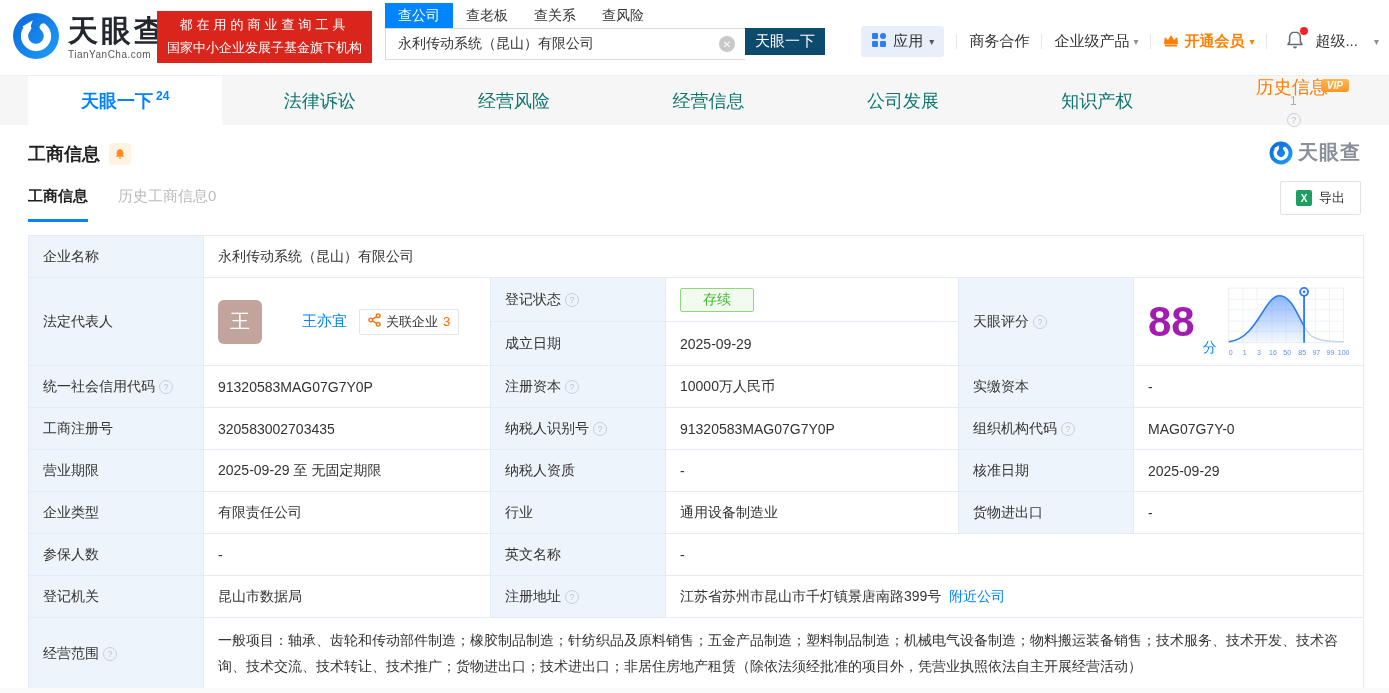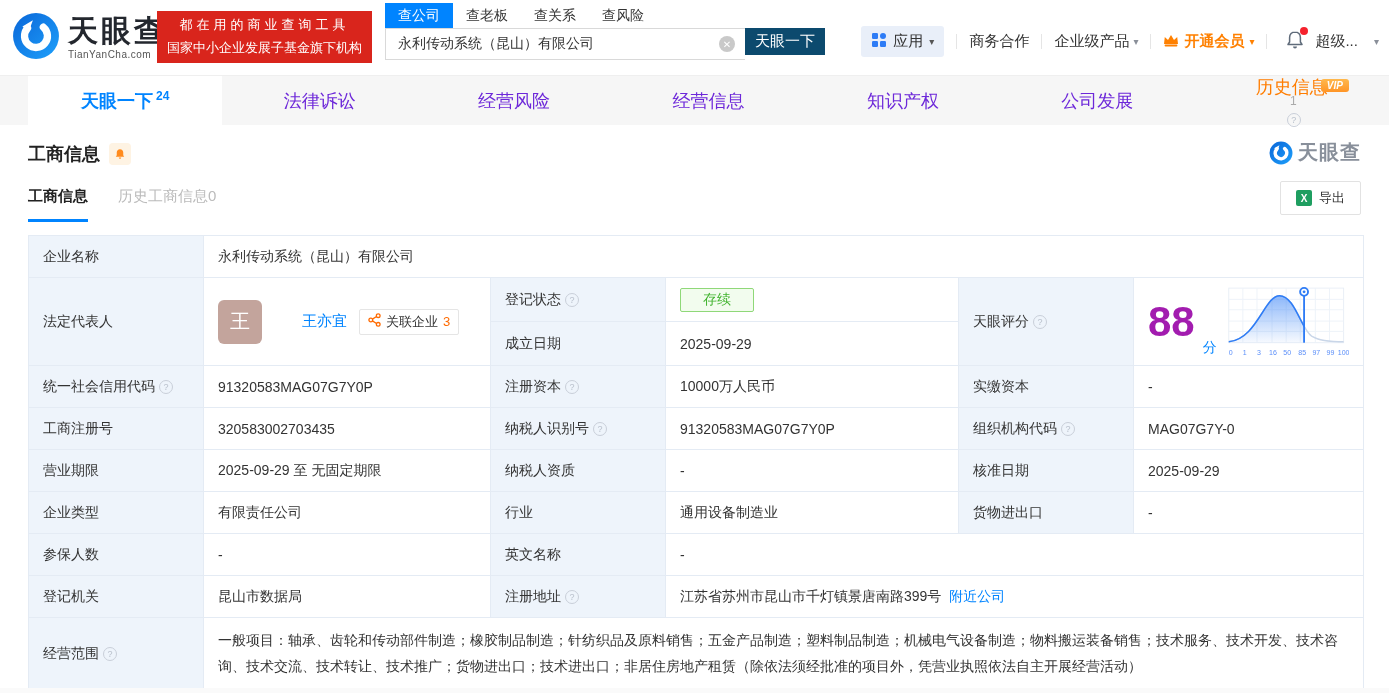--- a/index.html
+++ b/index.html
@@ -29,21 +29,21 @@
   .menu-item { cursor:pointer; display:flex; align-items:center; gap:4px; white-space:nowrap; }
   .caret { font-size:10px; color:#8a8f99; }
   .vip-link { color:#ff8000; font-weight:bold; display:flex; align-items:center; gap:5px; cursor:pointer; }
   .vip-link .caret { color:#ff8000; }
   .bell-wrap { position:relative; margin:0 10px 0 6px; cursor:pointer; }
   .red-dot { position:absolute; top:-3px; right:-3px; width:8px; height:8px; background:#f5222d; border-radius:50%; }
   .far-caret { margin-left:16px; }
 
   
   .nav-tabs { display:flex; height:50px; background:#f6f6f6; border-top:1px solid #efefef; padding-left:28px; }
-  .nav-tab { flex:1; display:flex; align-items:center; justify-content:center; font-size:18px; color:#6d28d9; cursor:pointer; position:relative; }
+  .nav-tab { flex:1; display:flex; align-items:center; justify-content:center; font-size:18px; color:#0f766e; cursor:pointer; position:relative; }
   .nav-tab.active { background:#fff; color:#0084ff; font-weight:bold; }
   .tab-count { font-size:12px; margin-left:3px; transform:translateY(-5px); color:#0084ff; }
   .nav-tab.history { color:#ff7d00;flex-direction:column; }
   .nav-tab.history .tab-count { color:#aaa; }
   .vip-badge { position:absolute; top:3px; right:40px; background:linear-gradient(180deg,#ffb84d,#ff9526); color:#fff;
                font-size:10px; font-weight:bold; font-style:italic; padding:1px 6px; border-radius:3px; }
   .q-icon { display:inline-flex; width:14px; height:14px; border:1px solid #c9cfd9; border-radius:50%; color:#b9c1cc;
             font-size:9px; align-items:center; justify-content:center; margin-left:4px; cursor:pointer; flex:none; }
 
   
@@ -180,24 +180,24 @@
   <div class="nav-tab">
     <span>法律诉讼</span>
   </div>
   <div class="nav-tab">
     <span>经营风险</span>
   </div>
   <div class="nav-tab">
     <span>经营信息</span>
   </div>
   <div class="nav-tab">
+    <span>公司发展</span>
+  </div>
+  <div class="nav-tab">
     <span>知识产权</span>
-  </div>
-  <div class="nav-tab">
-    <span>公司发展</span>
   </div>
   <div class="nav-tab history">
     <span class="vip-badge">VIP</span>
     <span>历史信息</span>
     <span class="tab-count">1</span>
     <span class="q-icon">?</span>
   </div>
 </div>
 
 <div class="content">

